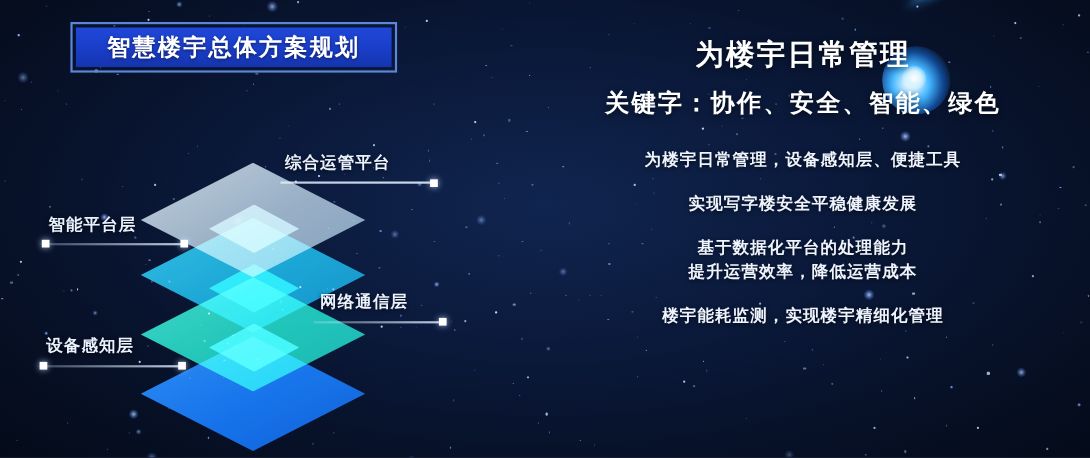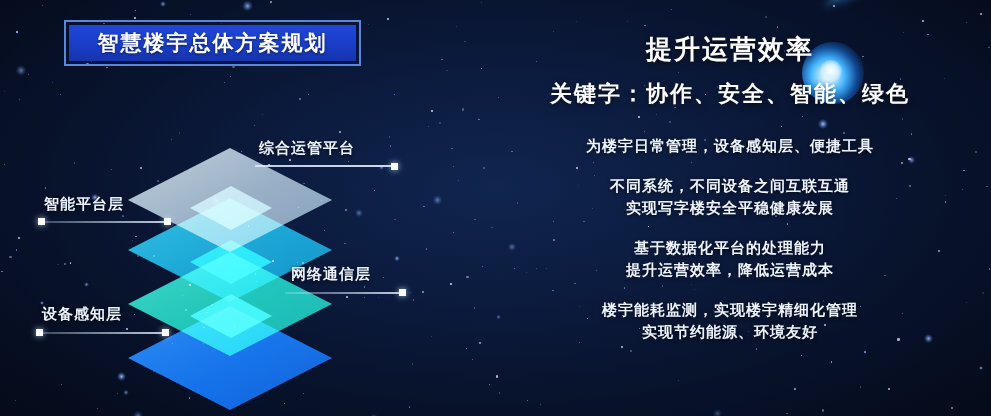--- a/index.html
+++ b/index.html
@@ -484,34 +484,32 @@
   </div>
 
   <div class="callout" id="callout-4">
     <div class="txt">设备感知层</div>
     <div class="line"></div>
     <div class="dot d0"></div>
     <div class="dot"></div>
   </div>
 
   <div id="right-panel">
-    <div id="feature-heading">提升运营效率</div>
+    <div id="feature-heading">为楼宇日常管理</div>
     <div id="feature-keywords">关键字：协作、安全、智能、绿色</div>
     <div id="feature-list">
       <div class="feature-block">
         <div class="ln">为楼宇日常管理，设备感知层、便捷工具</div>
       </div>
       <div class="feature-block">
-        <div class="ln">不同系统，不同设备之间互联互通</div>
         <div class="ln">实现写字楼安全平稳健康发展</div>
       </div>
       <div class="feature-block">
         <div class="ln">基于数据化平台的处理能力</div>
         <div class="ln">提升运营效率，降低运营成本</div>
       </div>
       <div class="feature-block">
         <div class="ln">楼宇能耗监测，实现楼宇精细化管理</div>
-        <div class="ln">实现节约能源、环境友好</div>
       </div>
     </div>
   </div>
 
 </div>
 
 </body></html>

